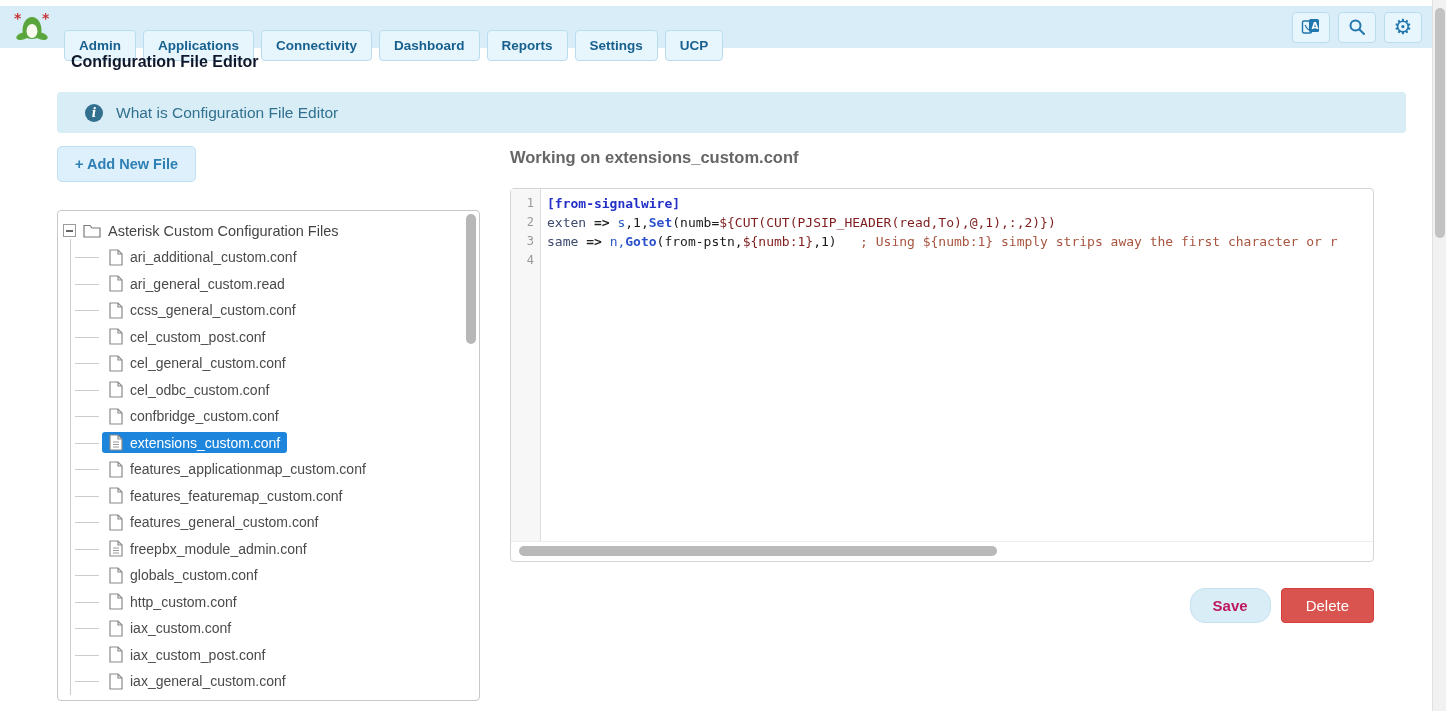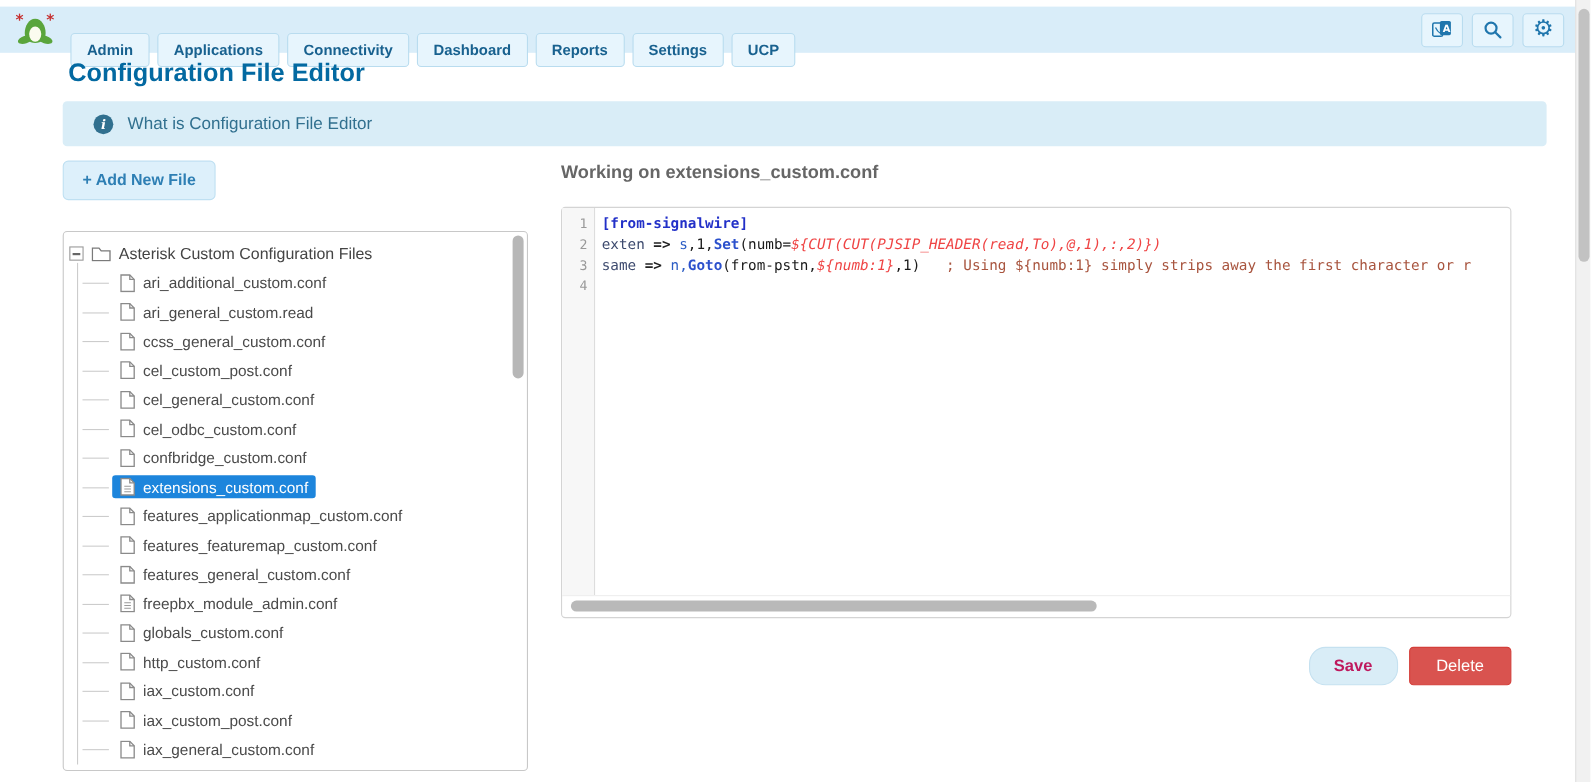--- a/index.html
+++ b/index.html
@@ -13,21 +13,21 @@
   .nav-tabs { display:flex; gap:7px; margin-left:10px;margin-top:36px; }
   .nav-tab { background:#e7f5fd; border:1px solid #b9dcef; border-radius:4px;
              color:#18618f; font-weight:bold; font-size:13.5px; padding:7px 14px; cursor:pointer; }
   .nav-right { margin-left:auto; display:flex; gap:8px; align-items:center; }
   .icon-btn { background:#e7f5fd; border:1px solid #b9dcef; border-radius:4px;
               width:38px; height:31px; display:flex; align-items:center; justify-content:center; cursor:pointer; }
   .gear-glyph::after { content:"\2699"; color:#2076ad; font-size:21px; line-height:1;
                        font-family:"DejaVu Sans", sans-serif; }
 
   
-  #page-title { position:absolute; top:53px; left:62px; font-size:23px; font-weight:bold; color:#0369a1; }
+  #page-title { position:absolute; top:53px; left:71px; font-size:16px; font-weight:bold; color:#0f172a; }
   #info-banner { position:absolute; top:92px; left:57px; width:1349px; height:41px;
                  background:#d9edf7; border-radius:4px; display:flex; align-items:center;
                  gap:13px; padding-left:28px; cursor:pointer; }
   #info-icon { width:18px; height:18px; border-radius:50%; background:#31708f; color:#fff;
                display:flex; align-items:center; justify-content:center; flex:0 0 18px; }
   #info-icon::after { content:"i"; font-family:"DejaVu Serif", serif; font-weight:bold;
                       font-style:italic; font-size:12px; }
   #info-banner-text { color:#31708f; font-size:15.5px; }
 
   
@@ -62,21 +62,21 @@
         font-size:12px; color:#999; text-align:right; padding-right:6px; }
   #code-area { flex:1; padding:5px 0 0 6px; overflow:hidden; cursor:text; }
   .cl { height:19px; line-height:19px; font-family:"DejaVu Sans Mono", monospace;
         font-size:13px; white-space:pre; color:#1a1a1a; }
   .tk-sec { color:#2230c8; font-weight:bold; }
   .tk-kw  { color:#3d4a6e; }
   .tk-op  { color:#222; font-weight:bold; }
   .tk-var { color:#2b5cc4; }
   .tk-fn  { color:#2b50cc; font-weight:bold; }
   .tk-pl  { color:#1a1a1a; }
-  .tk-str { color:#ef4444;font-style:italic; }
+  .tk-str { color:#7f1d1d; }
   .tk-cmt { color:#a8543e; }
   #editor-hscroll { height:19px; border-top:1px solid #eee; position:relative; }
   #editor-hscroll-thumb { position:absolute; left:8px; top:4px; width:478px; height:10px;
                           background:#b9b9b9; border-radius:5px; }
 
   
   #action-buttons { position:absolute; top:588px; left:510px; width:864px;
                     display:flex; justify-content:flex-end; gap:10px; }
   .btn-save { background:#d9edf7; border:1px solid #c5e1f0; color:#be185d; font-weight:bold;
               font-size:15px; padding:8px 22px; border-radius:15px; cursor:pointer; }

